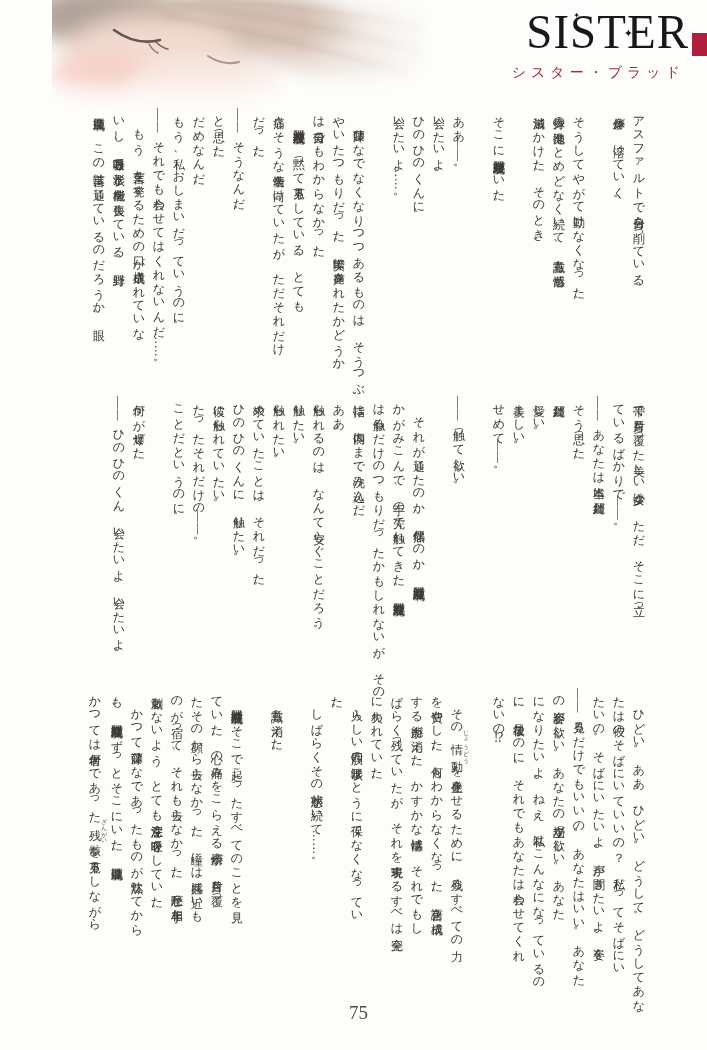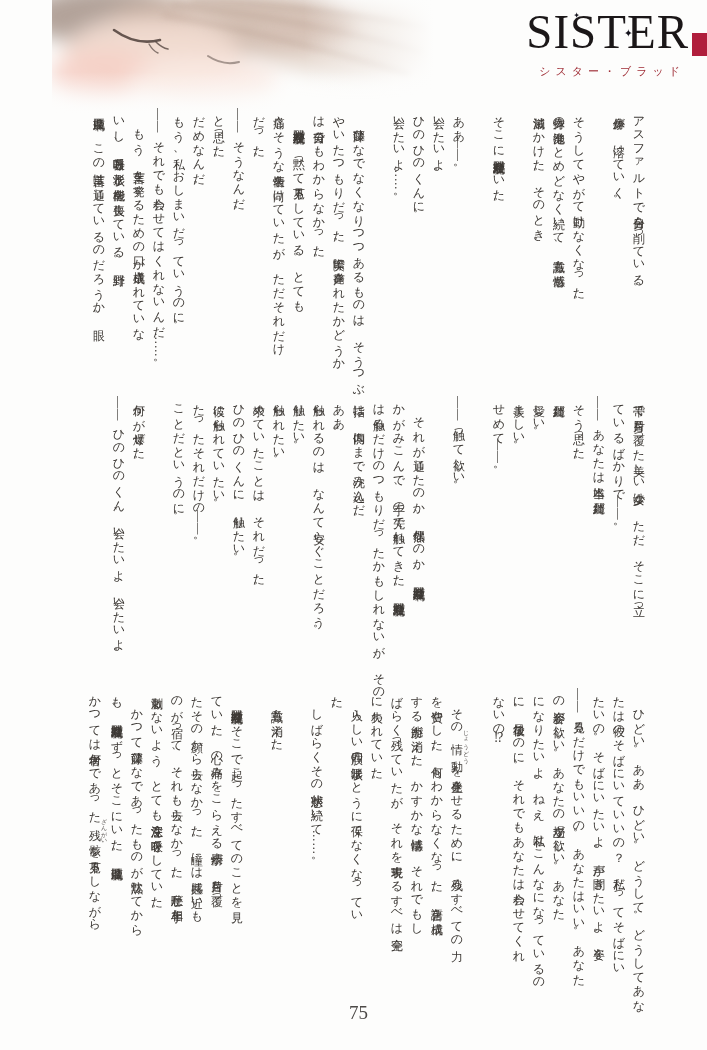--- a/index.html
+++ b/index.html
@@ -31,21 +31,21 @@
     transform:scaleY(1.02);
     color:#1b1718;white-space:nowrap;
   }
   .sparkle{position:absolute;font-size:11px;color:#14121c;line-height:1;}
   .sparkle.s1{top:24px;right:84px;}
   .sparkle.s2{top:8px;right:137px;font-size:8px;}
   .logo-accent{position:absolute;top:29px;right:0;width:25px;height:23px;background:#b01e3c;}
   .logo-subtitle{
     position:absolute;top:60px;right:32px;
     font-family:"Liberation Serif","DejaVu Serif",serif;
-    font-size:11px;letter-spacing:5px;color:#9e2a33;white-space:nowrap;
+    font-size:14px;letter-spacing:5px;color:#9e2a33;white-space:nowrap;
   }
 
   
   .tier{
     position:absolute;height:294px;
     writing-mode:vertical-rl;text-orientation:mixed;
     font-family:"Liberation Serif","DejaVu Serif",serif;
     font-size:12px;line-height:20px;letter-spacing:.5px;
     color:#3c3834;
   }

